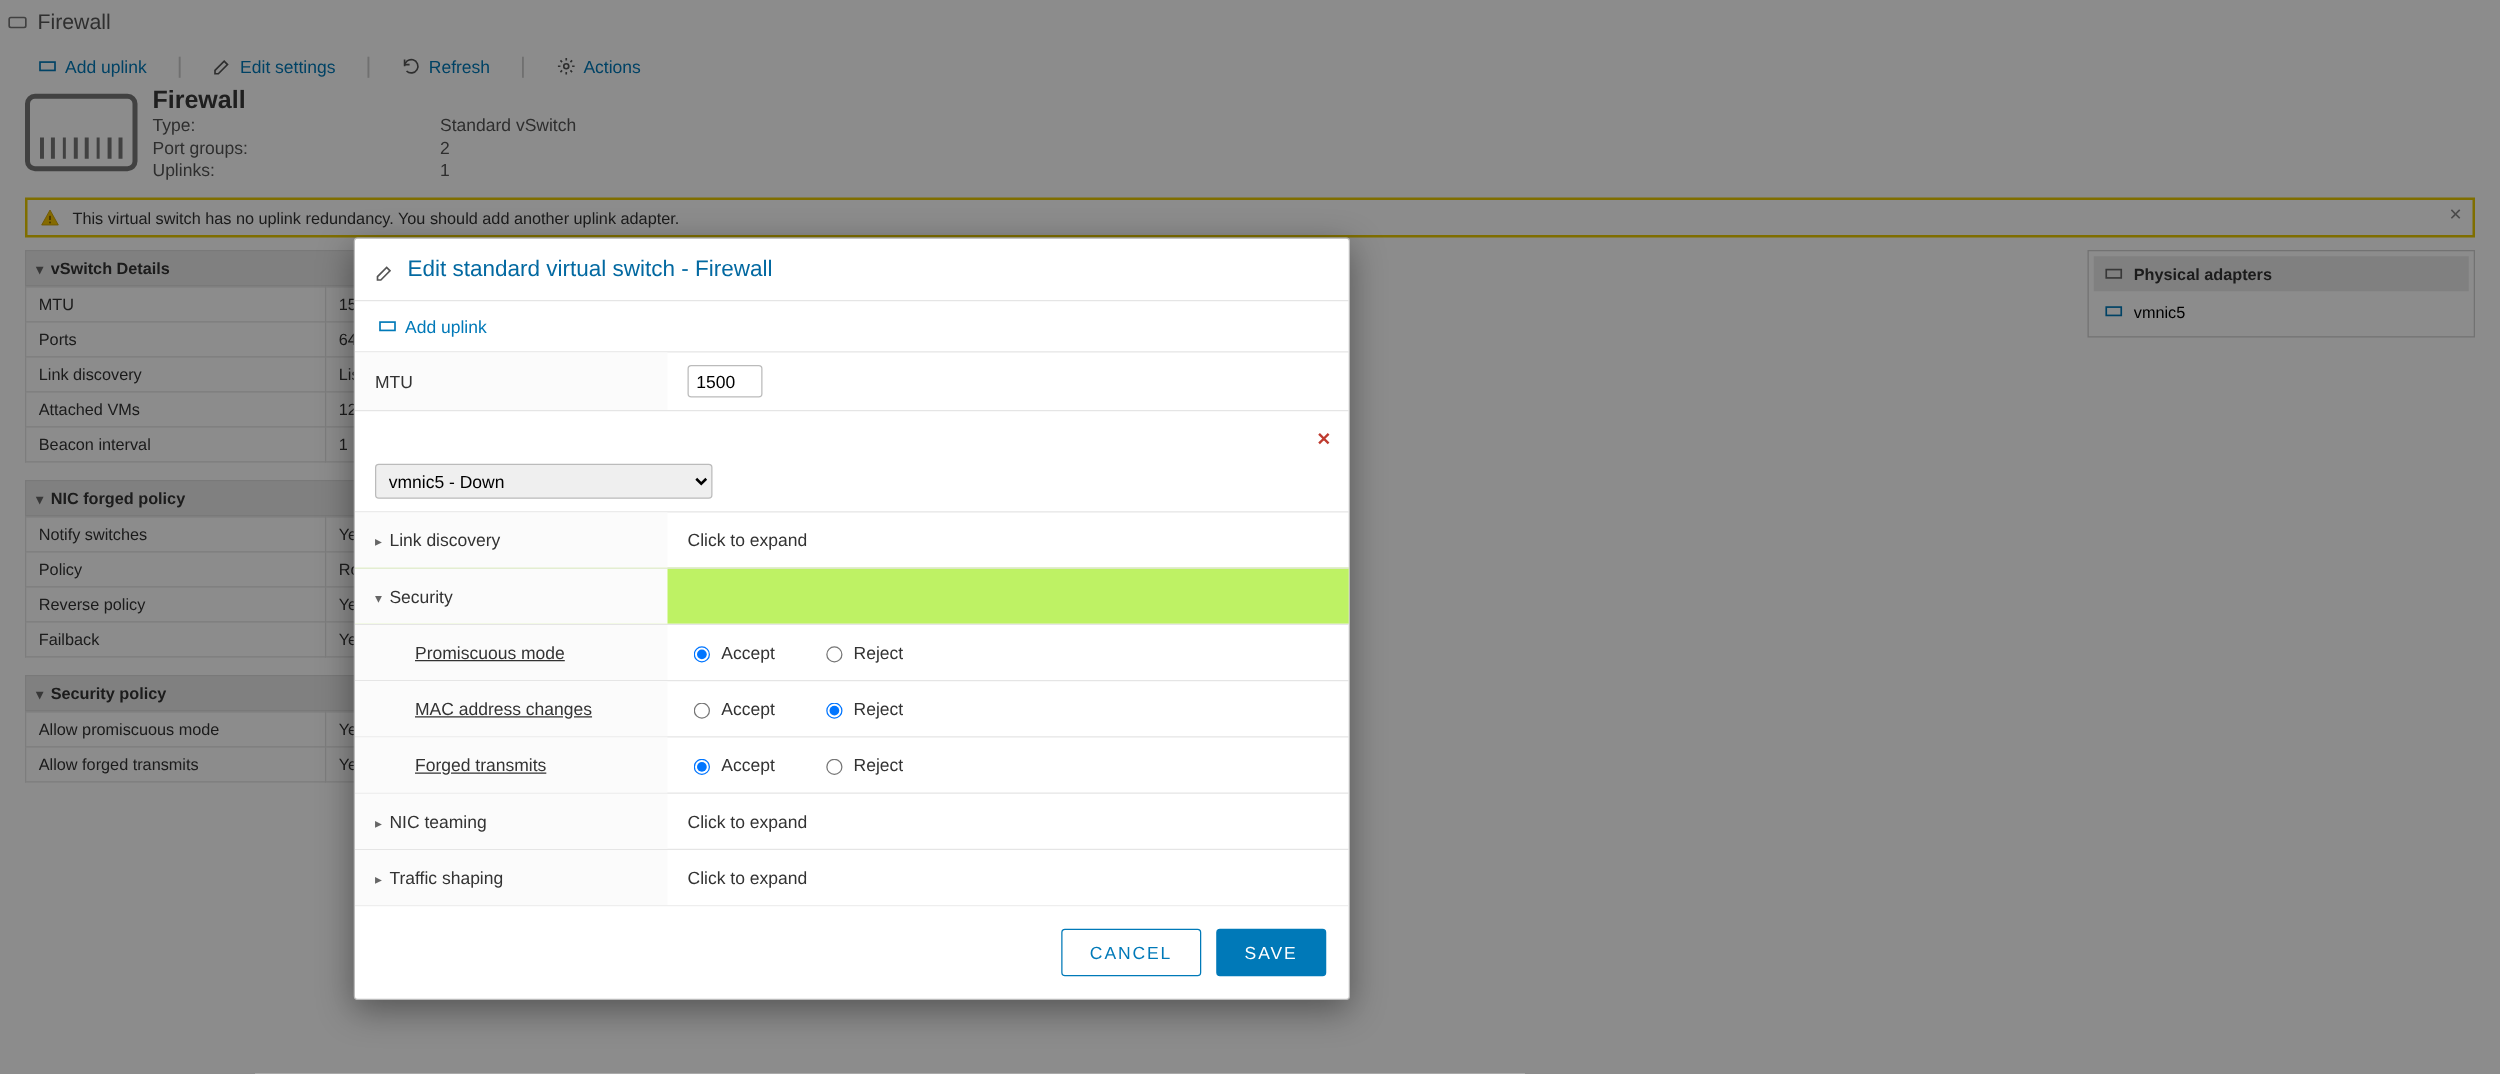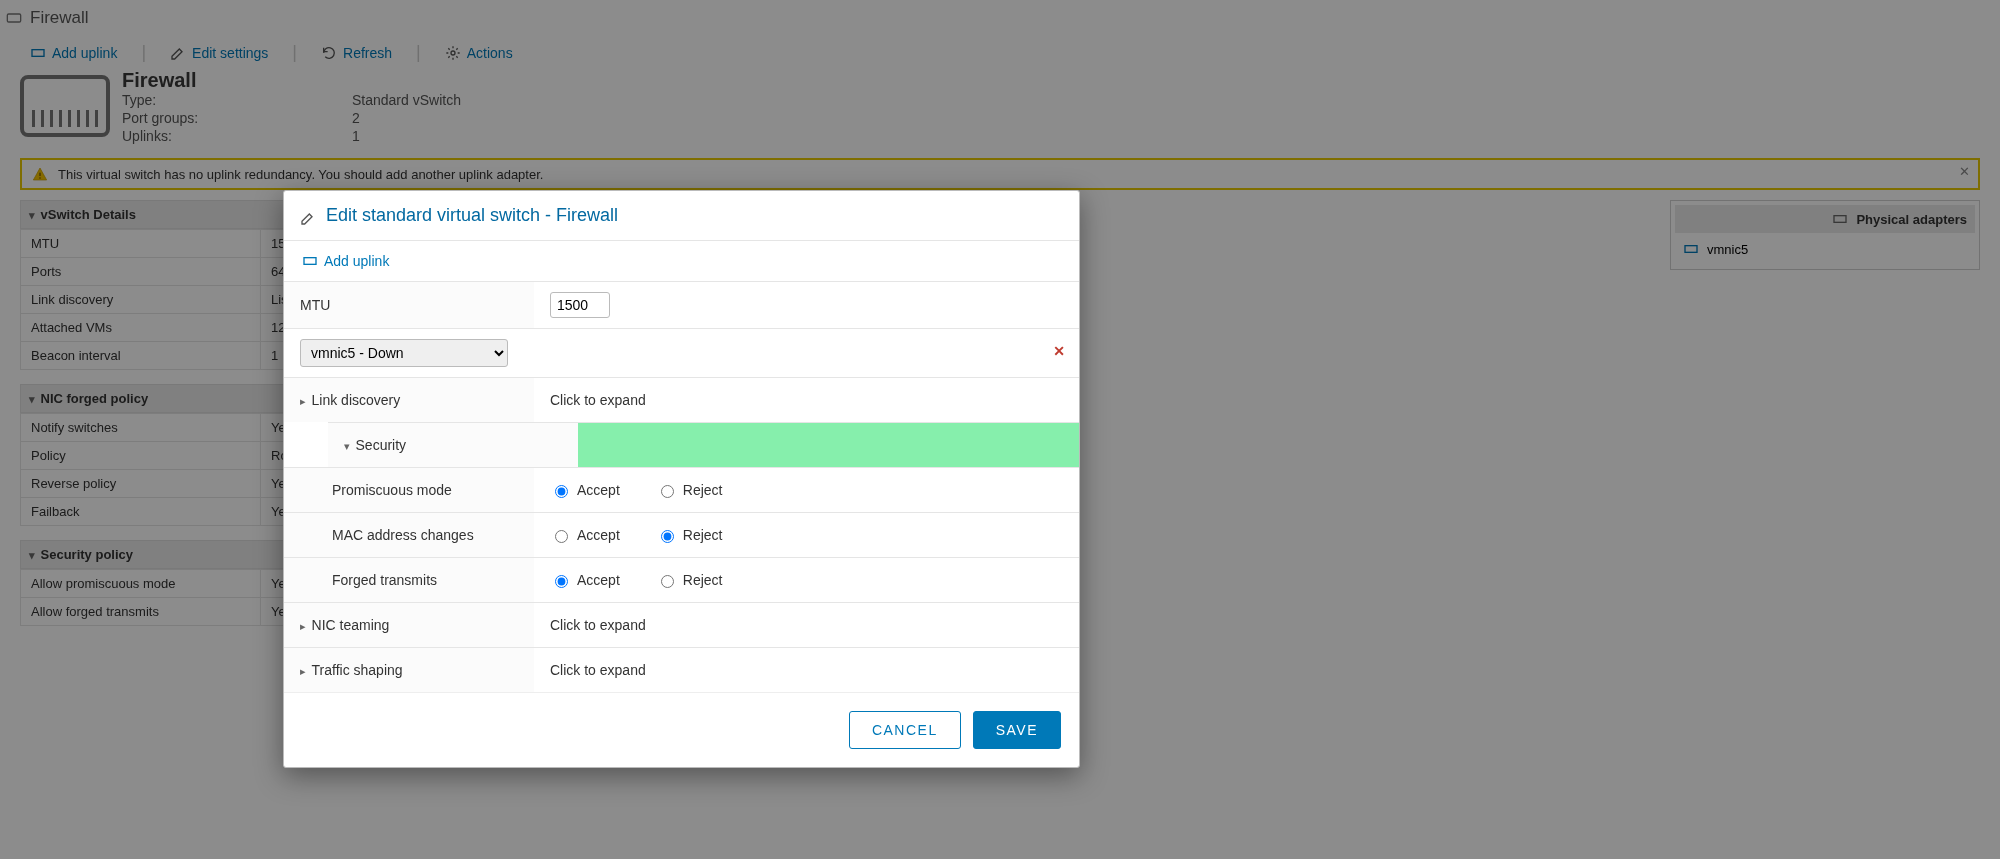--- a/index.html
+++ b/index.html
@@ -15,41 +15,41 @@
   .kv { display:grid; grid-template-columns:230px 1fr; row-gap:2px; font-size:14px; color:#555;}
   .warning { margin:4px 20px 10px 20px; display:flex; align-items:center; gap:10px; background:#fff; border:2px solid #e8c900; padding:6px 10px; position:relative;}
   .warning .x { position:absolute; right:8px; top:4px; color:#888;}
   .layout { display:flex; gap:18px; padding:0 20px; }
   .left-col { width:800px; }
   .section-hd { background:#eaeaea; padding:6px 8px; font-weight:bold; display:flex; align-items:center; gap:6px; border:1px solid #ddd;}
   table.info { width:100%; border-collapse:collapse; }
   table.info td { border:1px solid #e3e3e3; padding:6px 10px; }
   table.info tr td:first-child { width:240px; }
   .right-panel { width:310px; border:1px solid #cfcfcf; padding:4px; align-self:flex-start; margin-left:auto;}
-  .right-hd { background:#eaeaea; padding:6px 8px; font-weight:bold; display:flex; gap:8px; align-items:center;justify-content:flex-end;}
+  .right-hd { background:#eaeaea; padding:6px 8px; font-weight:bold; display:flex; gap:8px; align-items:center;}
   .right-link { padding:8px; color:#000000; display:flex; gap:8px; align-items:center;}
   
   .overlay { position:absolute; inset:0; background:rgba(0,0,0,.45); }
   .modal { position:absolute; left:283px; top:190px; width:797px; background:#fff; border:1px solid #bbb; border-radius:3px; box-shadow:0 8px 28px rgba(0,0,0,.4); }
   .modal-hd { padding:14px 16px; display:flex; align-items:flex-end; gap:10px; font-size:18px; color:#0369a1;}
   .modal-body { border-top:1px solid #e5e5e5; padding:0; }
   .add-uplink { display:flex; gap:6px; align-items:center; color:#0079b8; padding:12px 18px; font-size:14px;}
   .form-row { display:flex; border-top:1px solid #e5e5e5; font-size:14px; }
   .form-row .lbl { width:250px; padding:14px 16px; background:#fbfbfb; display:flex; align-items:center; gap:6px;}
-  .form-row .lbl.indent2 { padding-left:48px;}
+  .form-row .lbl.indent2 { padding-left:48px;text-decoration:underline;}
   .form-row .ctrl { flex:1; padding:10px 16px; display:flex; align-items:center; gap:22px; position:relative;}
   .form-row .ctrl .close-x { position:absolute; right:14px; top:14px; color:#bf3b2f; font-weight:bold;}
   input[type=text], select { font-size:14px; padding:4px 6px; border:1px solid #bbb; border-radius:3px; }
-  select { width:208px; }
+  select { width:270px;margin-top:32px; }
   .radio-group { display:flex; gap:36px; align-items:center;}
   .radio-group label { display:flex; align-items:center; gap:6px;}
   .modal-ft { display:flex; justify-content:flex-end; gap:12px; padding:18px; border-top:1px solid #eee;}
   .btn { font-size:14px; letter-spacing:1.5px; padding:10px 22px; border-radius:3px; border:1px solid #0079b8; color:#0079b8; background:#fff;}
   .btn.primary { background:#0079b8; color:#fff;}
-  .section-alt { background:#86efac;margin-left:44px; }
+  .section-alt { background:#bef264; }
   svg.icon { width:16px; height:16px; }
   .caret::before { content:"▾"; font-size:11px; color:#666; }
   .caret-right::before { content:"▸"; font-size:11px; color:#666; }
 </style>
 </head>
 <body>
 
 <div class="page-header">
   <svg class="icon" viewBox="0 0 24 24">
       <rect x="2" y="6" width="20" height="12" rx="2" fill="none" stroke="#777" stroke-width="2"></rect>

